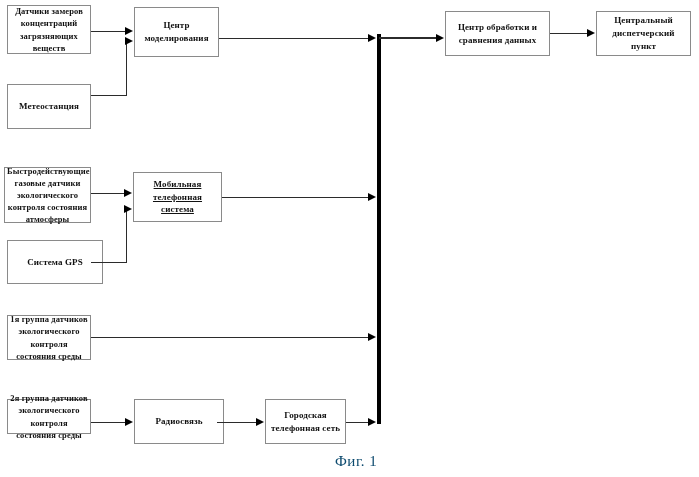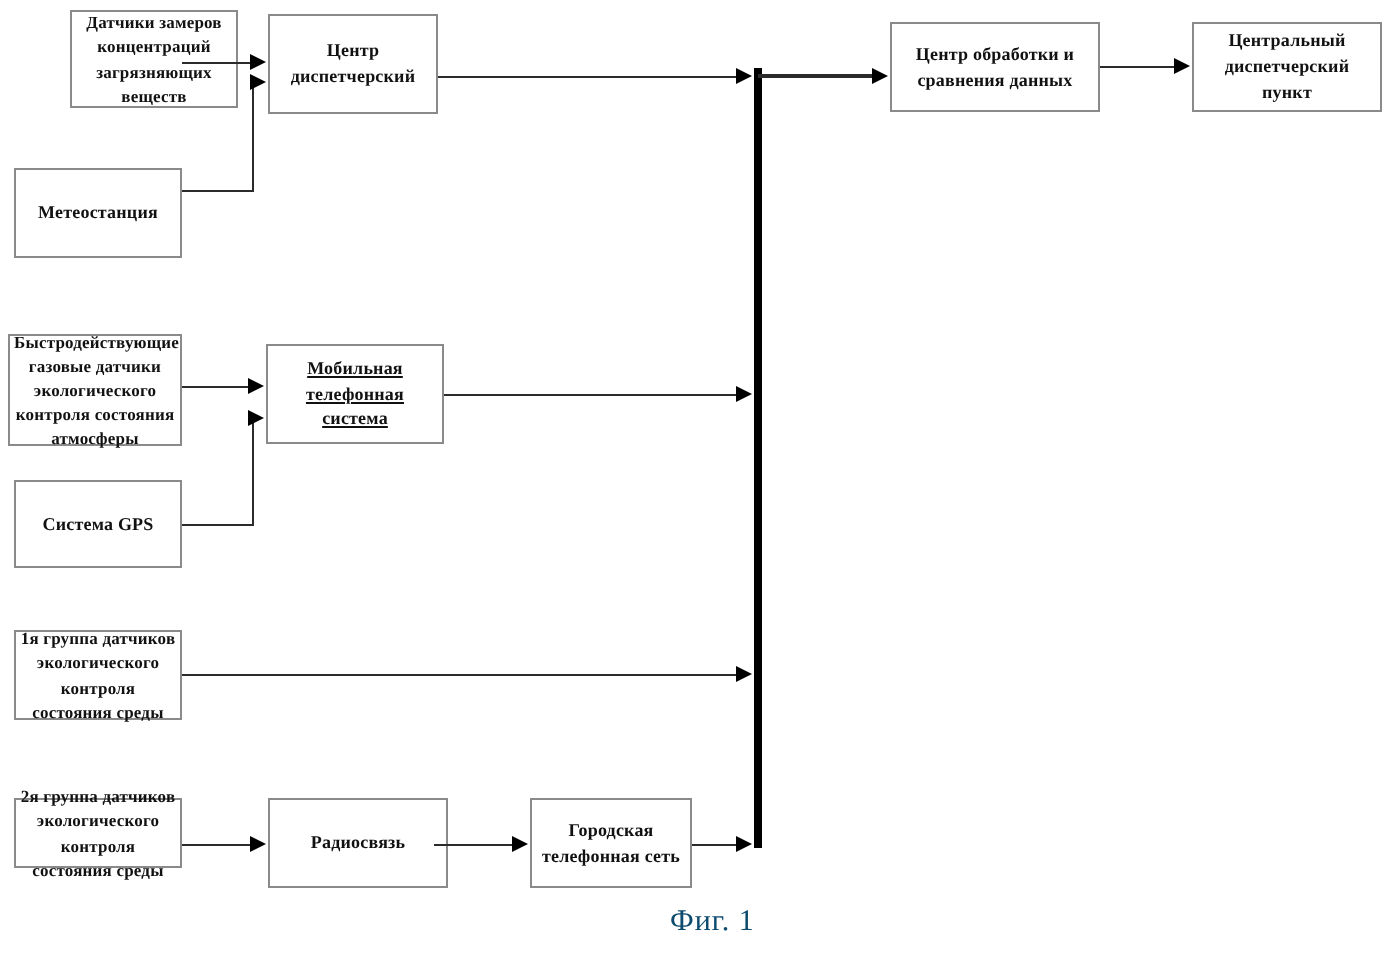--- a/index.html
+++ b/index.html
@@ -63,26 +63,26 @@
     font-size: 15px;
     color: #0c4a6e;
     letter-spacing: 0.5px;
   }
 </style>
 </head>
 <body>
 
 <div id="canvas">
 
-  <div class="box" style="left:7px; top:5px; width:84px; height:49px;margin-left:28px;">
+  <div class="box" style="left:7px; top:5px; width:84px; height:49px;">
     <span>Датчики замеров концентраций загрязняющих веществ</span>
   </div>
 
   <div class="box wide-label" style="left:134px; top:7px; width:85px; height:50px;">
-    <span>Центр диспетчерский</span>
+    <span>Центр моделирования</span>
   </div>
 
   <div class="box wide-label" style="left:596px; top:11px; width:95px; height:45px;">
     <span>Центральный диспетчерский пункт</span>
   </div>
 
   <div class="box wide-label" style="left:445px; top:11px; width:105px; height:45px;">
     <span>Центр обработки и сравнения данных</span>
   </div>
 
@@ -91,21 +91,21 @@
   </div>
 
   <div class="box" style="left:4px; top:167px; width:87px; height:56px;">
     <span>Быстродействующие газовые датчики экологического контроля состояния атмосферы</span>
   </div>
 
   <div class="box wide-label" style="left:133px; top:172px; width:89px; height:50px;text-decoration:underline;">
     <span>Мобильная телефонная система</span>
   </div>
 
-  <div class="box wide-label" style="left:7px; top:240px; width:84px; height:44px;justify-content:center;">
+  <div class="box wide-label" style="left:7px; top:240px; width:96px; height:44px;justify-content:center;">
     <span>Система GPS</span>
   </div>
 
   <div class="box" style="left:7px; top:315px; width:84px; height:45px;">
     <span>1я группа датчиков экологического контроля состояния среды</span>
   </div>
 
   <div class="box" style="left:7px; top:399px; width:84px; height:35px;">
     <span>2я группа датчиков экологического контроля состояния среды</span>
   </div>

